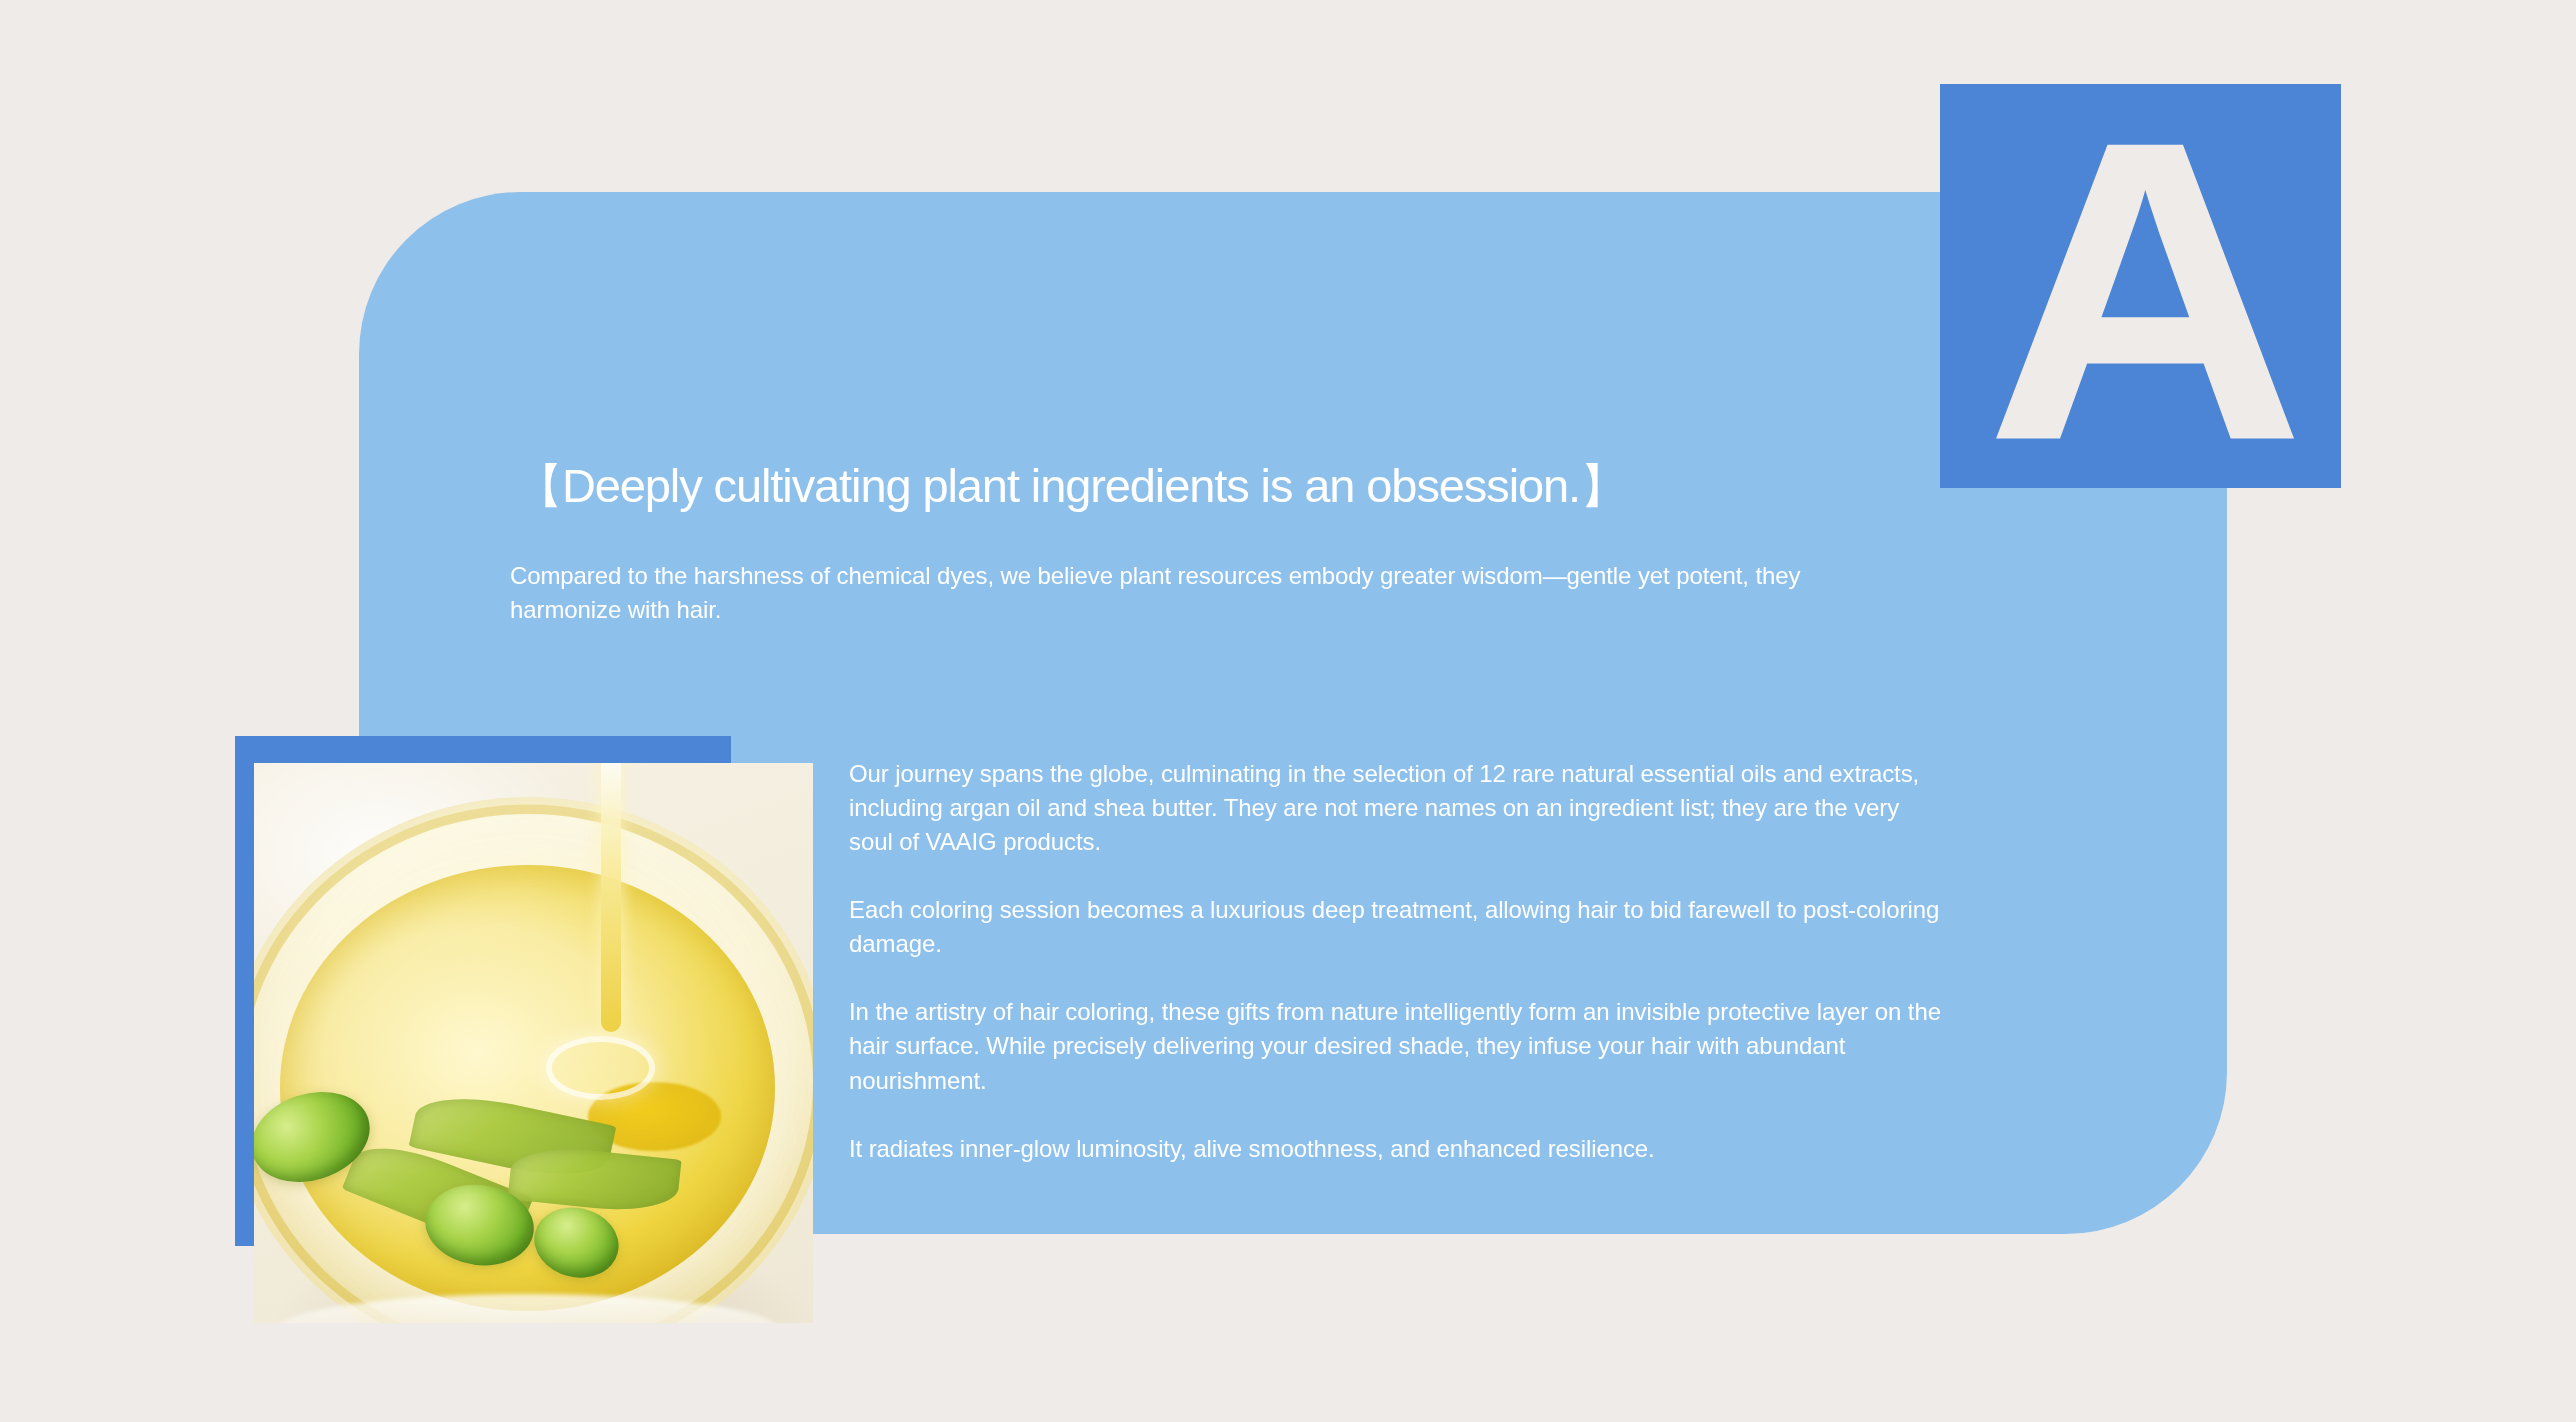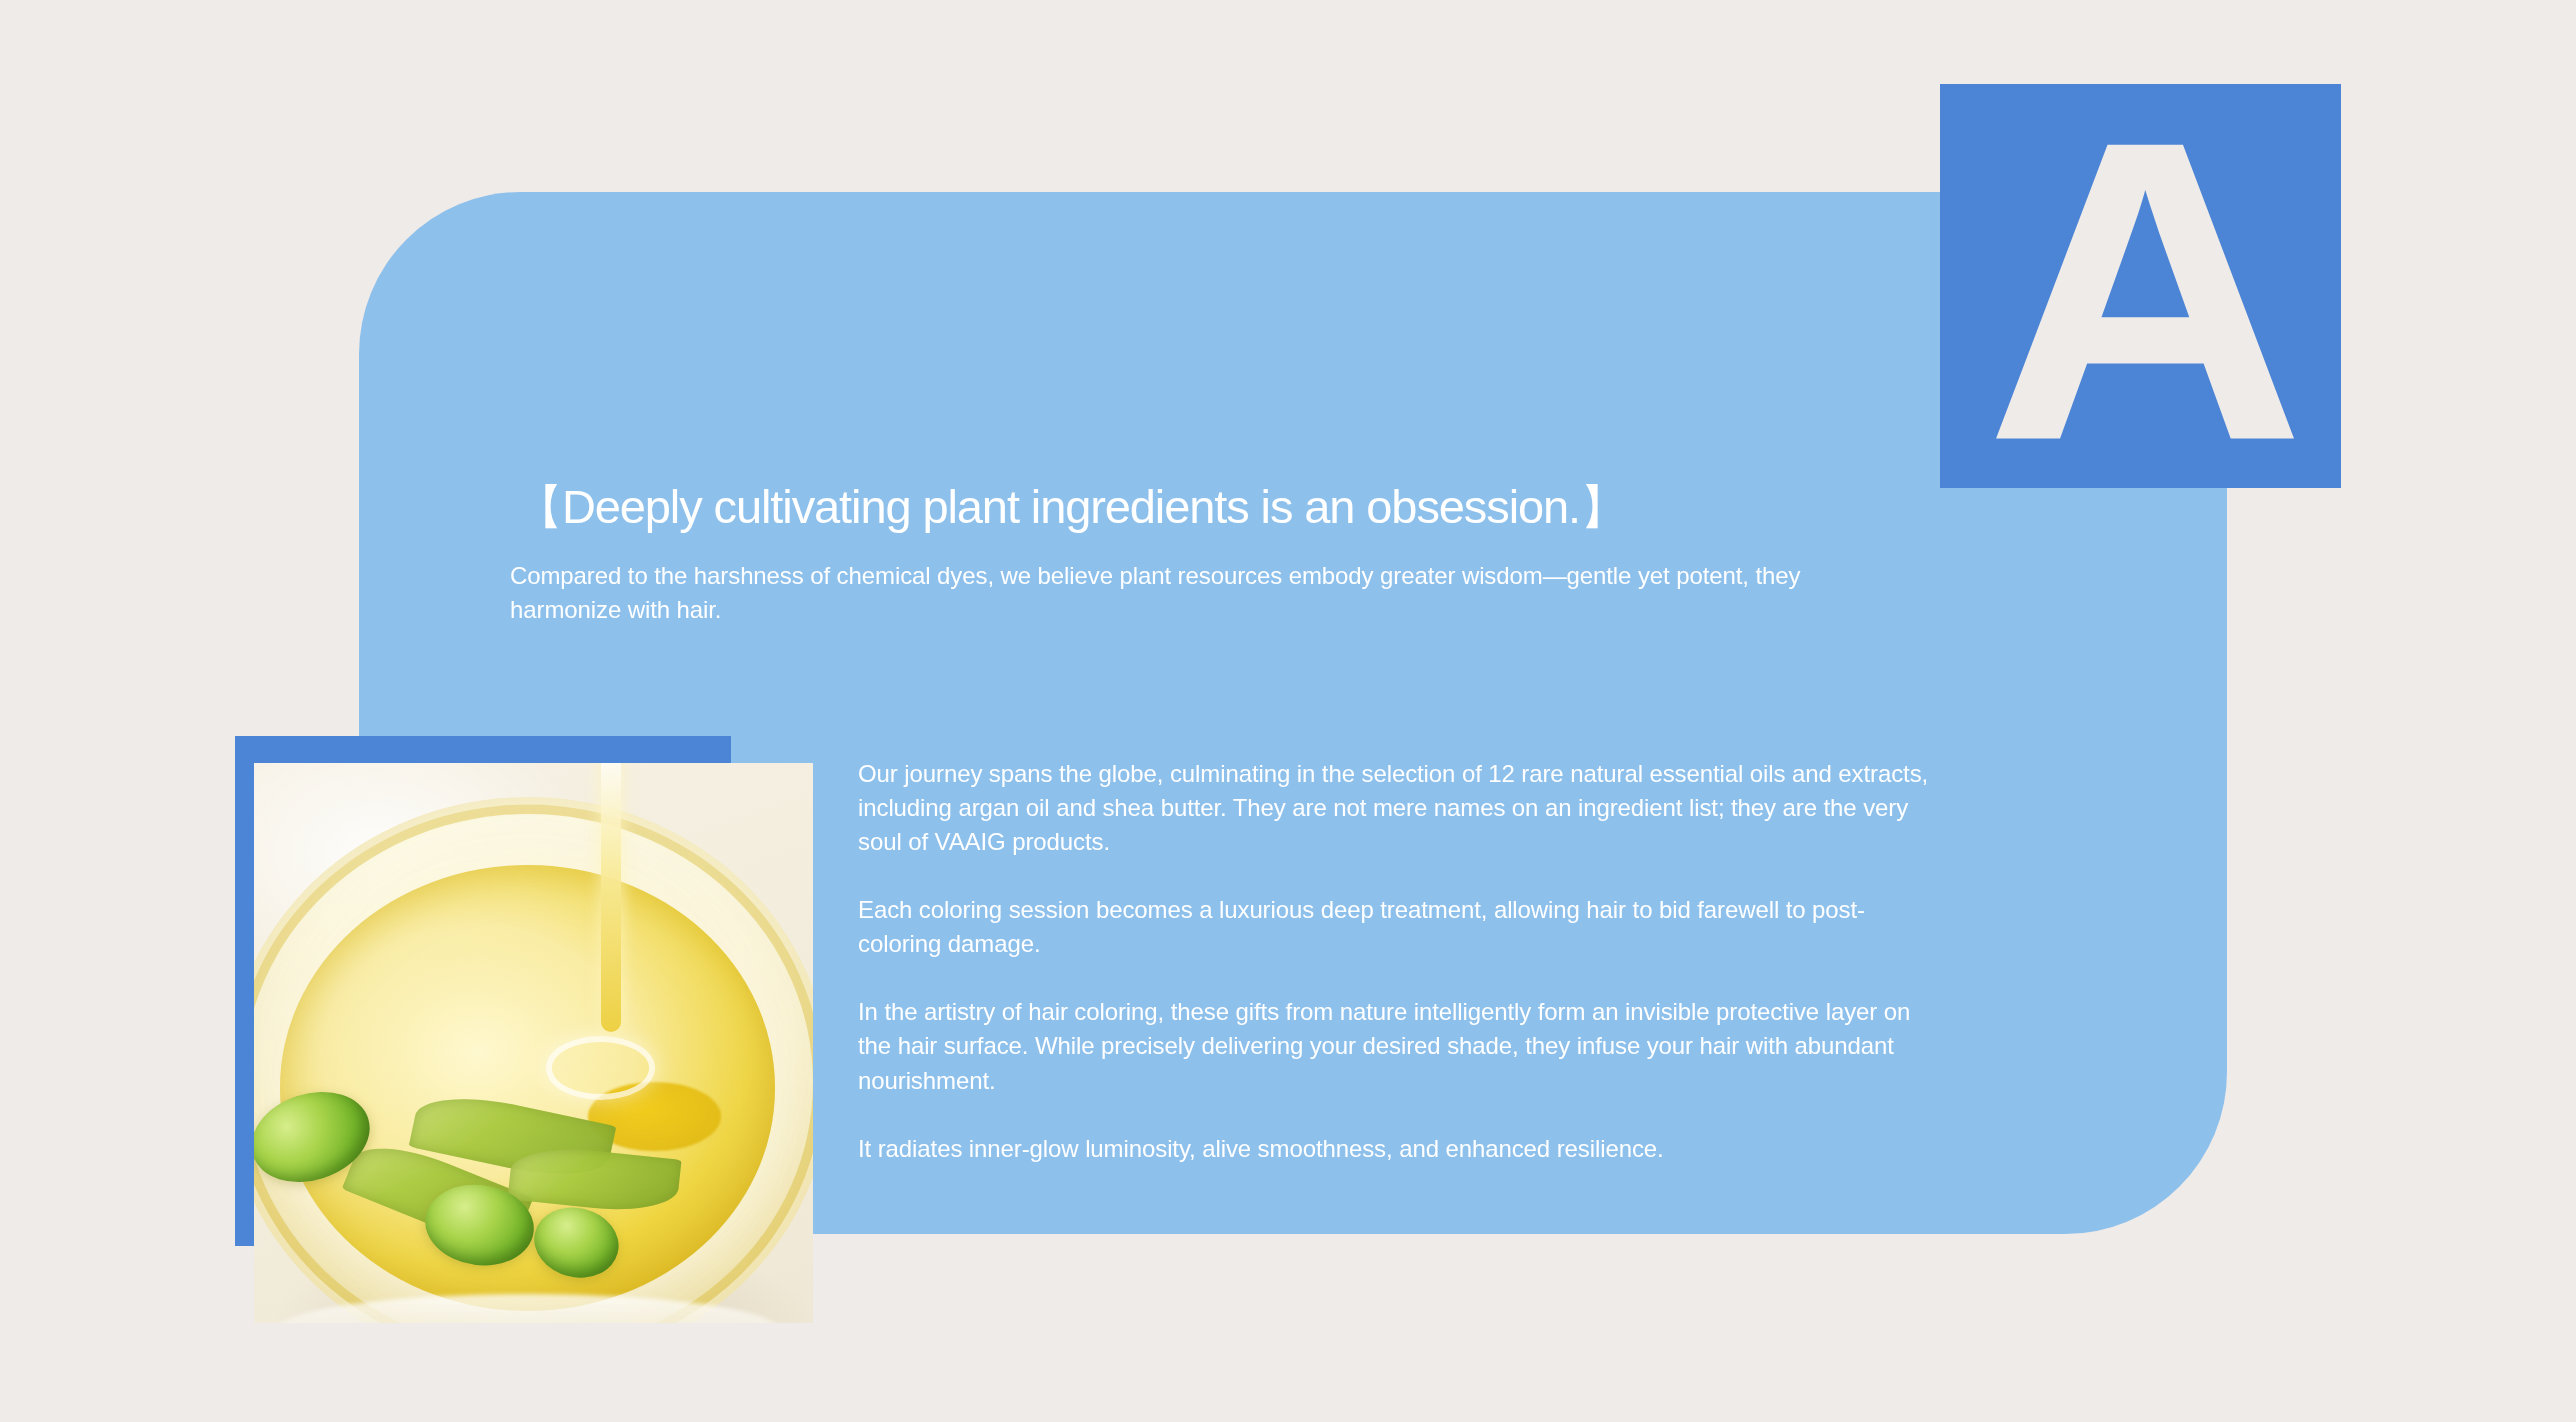--- a/index.html
+++ b/index.html
@@ -71,21 +71,21 @@
     font-family: "Liberation Sans", sans-serif;
     font-weight: 700;
     font-size: 59px;
     line-height: 1.06;
     letter-spacing: -1.2px;
     white-space: nowrap;
   }
   .subtitle {
     position: absolute;
     left: 516px;
-    top: 481px;
+    top: 460px;
     color: #FFFFFF;
     font-family: "Liberation Sans", sans-serif;
     font-weight: 400;
     font-size: 47px;
     line-height: 1.12;
     letter-spacing: -1.1px;
     white-space: nowrap;
   }
 
   
@@ -107,21 +107,21 @@
   .body-left p:last-child { margin-bottom: 0; }
 
   
   .body-right {
     position: absolute;
     left: 845px;
     top: 757px;
     width: 1097px;
   }
   .body-right p {
-    margin: 0 0 34px 13px;
+    margin: 0 0 34px 4px;
     color: #FFFFFF;
     font-family: "Liberation Sans", sans-serif;
     font-weight: 400;
     font-size: 24px;
     line-height: 1.42;
     letter-spacing: -0.1px;
   }
   .body-right p:last-child { margin-bottom: 0; }
 
   

